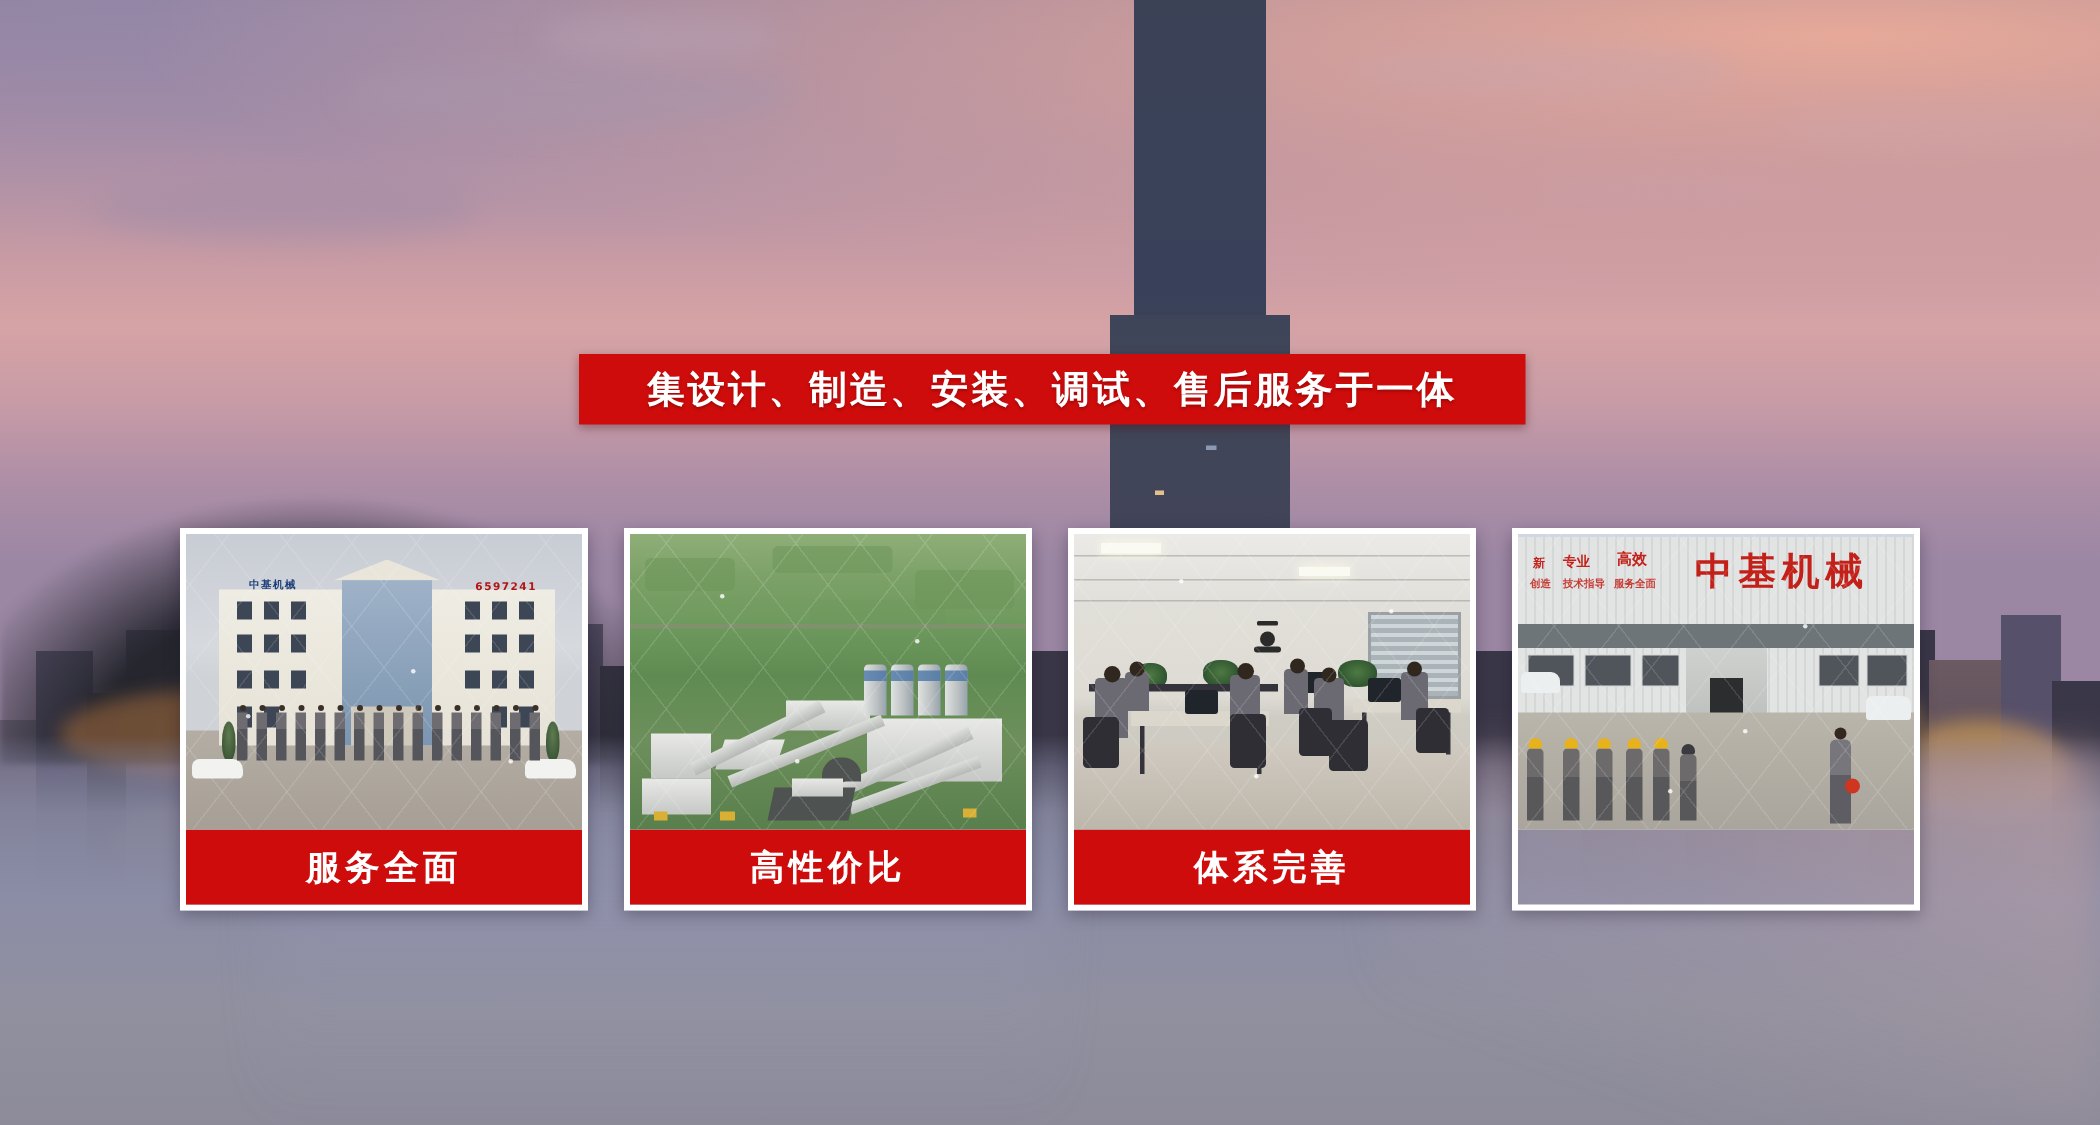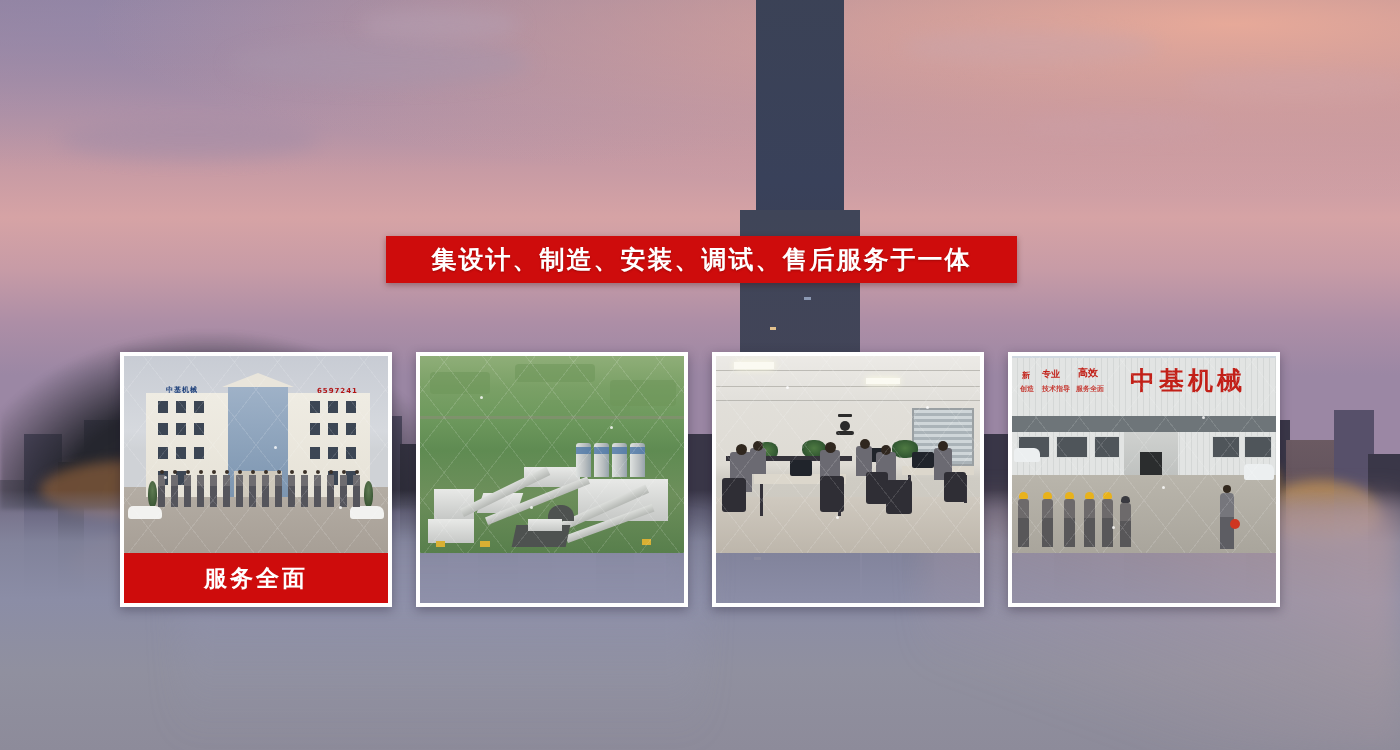--- a/index.html
+++ b/index.html
@@ -375,20 +375,23 @@
           <div class="p2-yellow" style="left:8px;bottom:0;width:9px;height:6px;"></div>
           <div class="p2-yellow" style="left:52px;bottom:0;width:10px;height:6px;"></div>
           <div class="p2-yellow" style="left:214px;bottom:2px;width:9px;height:6px;"></div>
           <div class="p2-shed" style="left:100px;bottom:16px;width:34px;height:12px;"></div>
         </div>
         <div class="mesh"></div>
         <div class="dot" style="left:60px;top:40px;"></div>
         <div class="dot" style="left:190px;top:70px;"></div>
         <div class="dot" style="left:110px;top:150px;"></div>
       </div>
+      <div class="card-cap">
+        <span>高性价比</span>
+      </div>
     </div>
 
     <div class="card">
       <div class="card-photo">
         <div class="p3-wall"></div>
         <div class="p3-ceiling"></div>
         <div class="p3-ceil-line" style="left:0;top:14px;width:100%;"></div>
         <div class="p3-ceil-line" style="left:0;top:30px;width:100%;"></div>
         <div class="p3-ceil-line" style="left:0;top:44px;width:100%;"></div>
         <div class="p3-lamp" style="left:18px;top:6px;width:40px;height:7px;"></div>
@@ -430,20 +433,23 @@
         <div class="p3-chair" style="left:6px;top:122px;width:24px;height:34px;"></div>
         <div class="p3-chair" style="left:104px;top:120px;width:24px;height:36px;"></div>
         <div class="p3-chair" style="left:150px;top:116px;width:22px;height:32px;"></div>
         <div class="p3-chair" style="left:170px;top:124px;width:26px;height:34px;"></div>
         <div class="p3-chair" style="left:228px;top:116px;width:22px;height:30px;"></div>
         <div class="mesh"></div>
         <div class="dot" style="left:70px;top:30px;"></div>
         <div class="dot" style="left:210px;top:50px;"></div>
         <div class="dot" style="left:120px;top:160px;"></div>
       </div>
+      <div class="card-cap">
+        <span>体系完善</span>
+      </div>
     </div>
 
     <div class="card">
       <div class="card-photo">
         <div class="p4-sky"></div>
         <div class="p4-fac"></div>
         <div class="p4-red" style="left:118px;font-size:25px;letter-spacing:4px;">中基机械</div>
         <div class="p4-red" style="left:10px;top:14px;font-size:8px;">新</div>
         <div class="p4-red" style="left:30px;top:12px;font-size:9px;">专业</div>
         <div class="p4-red" style="left:66px;top:10px;font-size:10px;">高效</div>

